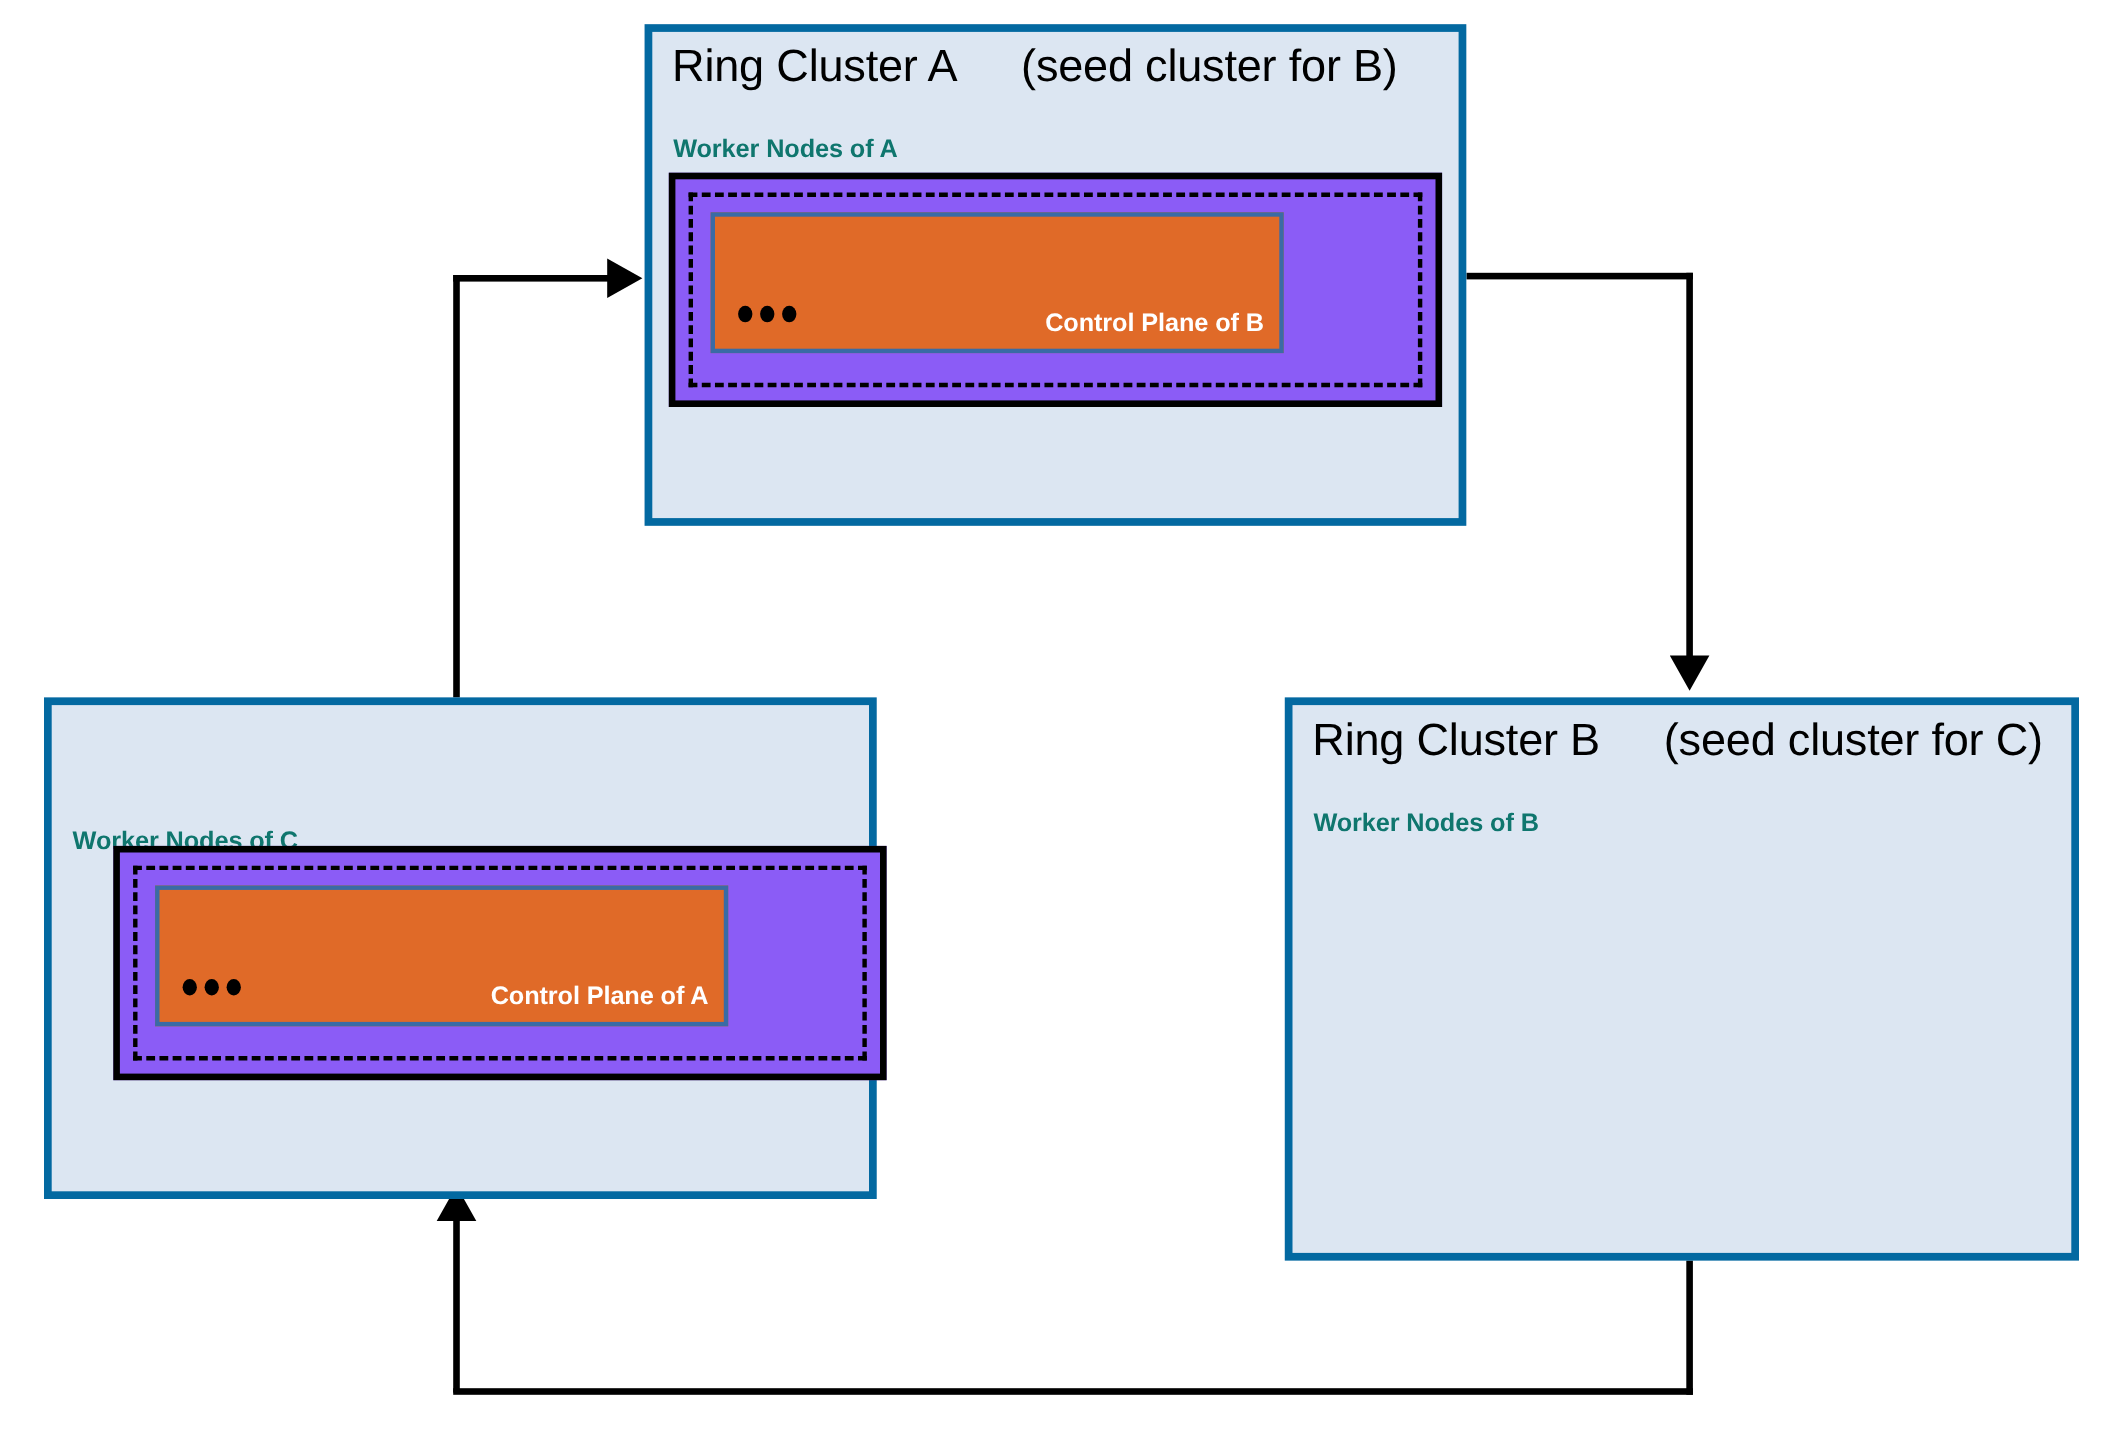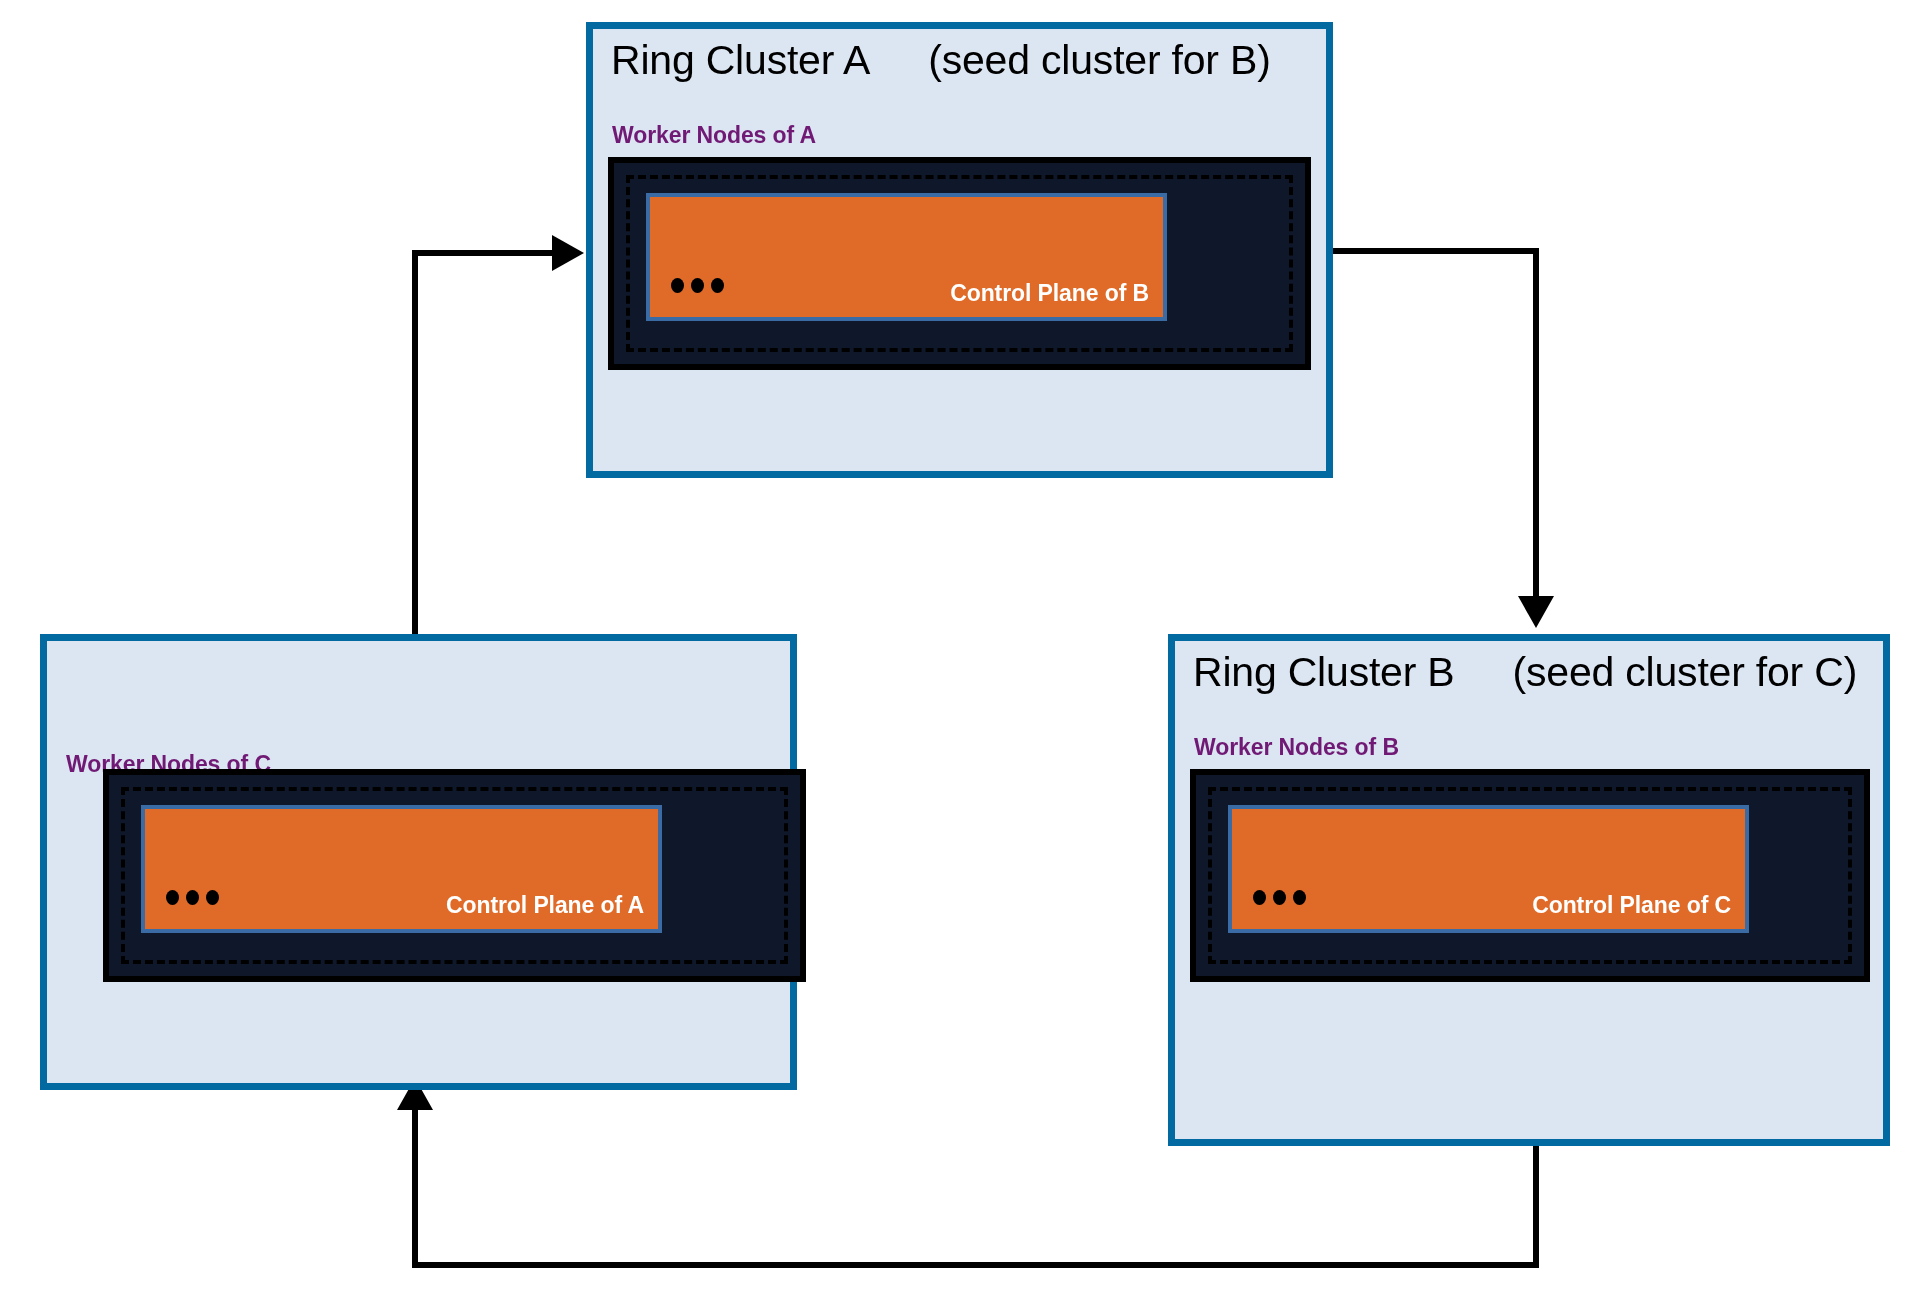--- a/index.html
+++ b/index.html
@@ -37,30 +37,30 @@
   }
   .cluster-title .t-name { }
   .cluster-title .t-seed {
     padding-left: 58px;
   }
 
   .worker-label {
     position: absolute;
     left: 19px;
     white-space: nowrap;
-    color: #701a75;
+    color: #0f766e;
     font-size: 23px;
     font-weight: 700;
     letter-spacing: -0.1px;
   }
 
   
   .worker-frame {
     position: absolute;
-    background: #0f172a;
+    background: #8b5cf6;
     border: 6px solid #000000;
     box-sizing: border-box;
   }
   
   .dashed-ring {
     position: absolute;
     border: 4px dashed #000000;
     box-sizing: border-box;
     background: transparent;
   }
@@ -179,26 +179,15 @@
       </div>
     </div>
   </div>
 
   <div class="cluster" style="left:1168px; top:634px; width:722px; height:512px;padding-left:43px;">
     <div class="cluster-title">
       <span class="t-name">Ring Cluster B</span><span class="t-seed">(seed cluster for C)</span>
     </div>
     <div class="worker-label" style="top:93px;">Worker Nodes of B</div>
 
-    <div class="worker-frame" style="left:15px; top:128px; width:680px; height:213px;">
-      <div class="dashed-ring" style="left:12px; top:12px; right:12px; bottom:12px;"></div>
-      <div class="control-plane" style="left:32px; top:30px; width:521px; height:128px;">
-        <div class="ellipsis-dots" style="left:21px; bottom:24px;">
-            <i></i>
-            <i></i>
-            <i></i>
-          </div>
-        <div class="cp-label">Control Plane of C</div>
-      </div>
-    </div>
   </div>
 
 </div>
 
 </body></html>

